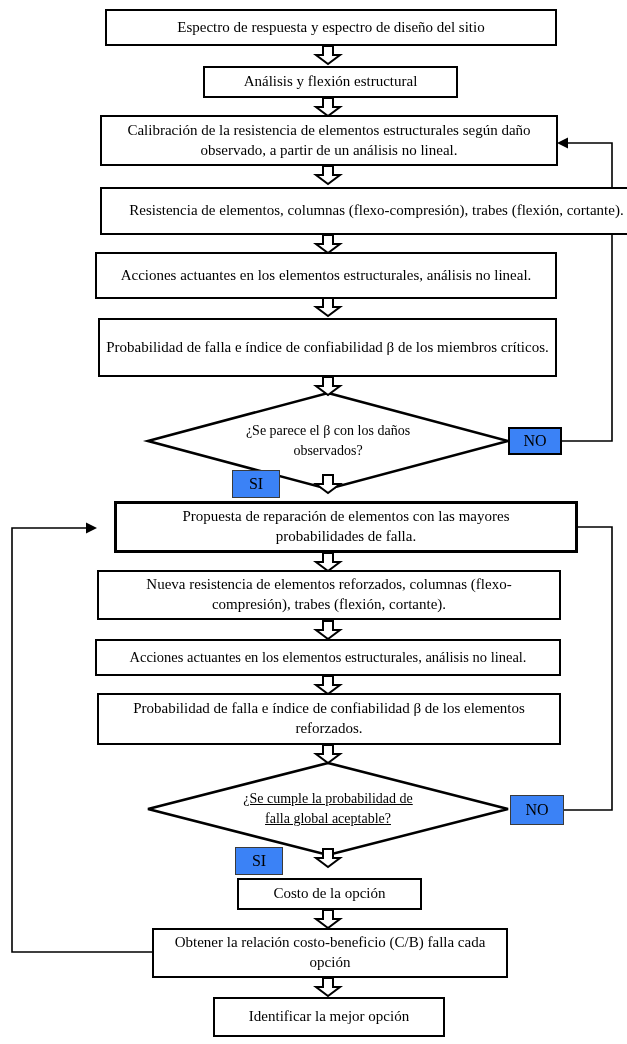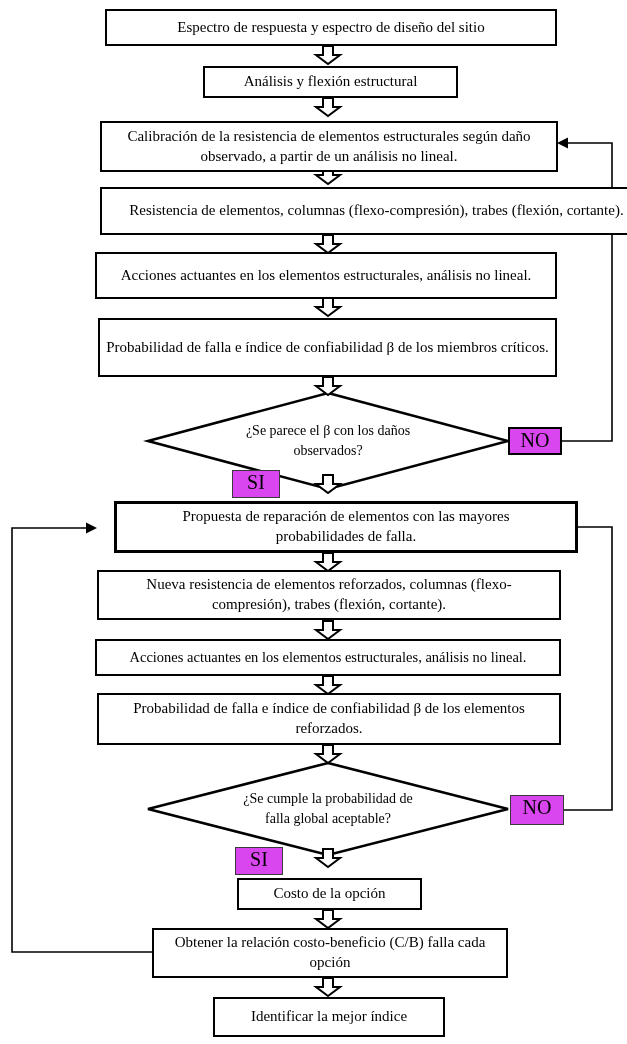--- a/index.html
+++ b/index.html
@@ -22,24 +22,24 @@
     padding:1px 5px;
   }
   .thick{border-width:3px;}
   .pad45{padding:1px 45px;}
   .pad28{padding:1px 28px;}
   .pad18{padding:1px 18px;}
   .pad10{padding:1px 10px;}
   .nowrap{white-space:nowrap;font-size:14.5px;padding:1px 0;}
   .tag{
     position:absolute;
-    background:#d946ef;
+    background:#3b82f6;
     border:1.5px solid #3a3a3a;
-    display:flex;align-items:flex-start;justify-content:center;
-    font-size:20px;
+    display:flex;align-items:center;justify-content:center;
+    font-size:16px;
     box-sizing:border-box;
   }
   .dtext{
     position:absolute;
     display:flex;align-items:center;justify-content:center;
     text-align:center;
     font-size:14px;line-height:1.45;
   }
   .dtext span{display:inline-block;}
   #overlay{position:absolute;left:0;top:0;}
@@ -85,21 +85,21 @@
   </svg>
 
   <div class="box" style="left:105px;top:9px;width:452px;height:37px;">
     <span>Espectro de respuesta y espectro de diseño del sitio</span>
   </div>
 
   <div class="box" style="left:203px;top:66px;width:255px;height:32px;">
     <span>Análisis y flexión estructural</span>
   </div>
 
-  <div class="box" style="left:100px;top:121px;width:458px;height:51px;">
+  <div class="box" style="left:100px;top:115px;width:458px;height:51px;">
     <span>Calibración de la resistencia de elementos estructurales según daño observado, a partir de un análisis no lineal.</span>
   </div>
 
   <div class="box" style="left:100px;top:187px;width:553px;height:48px;">
     <span>Resistencia de elementos, columnas (flexo-compresión), trabes (flexión, cortante).</span>
   </div>
 
   <div class="box pad10" style="left:95px;top:252px;width:462px;height:47px;">
     <span>Acciones actuantes en los elementos estructurales, análisis no lineal.</span>
   </div>
@@ -128,34 +128,34 @@
 
   <div class="box nowrap" style="left:95px;top:639px;width:466px;height:37px;">
     <span>Acciones actuantes en los elementos estructurales, análisis no lineal.</span>
   </div>
 
   <div class="box" style="left:97px;top:693px;width:464px;height:52px;">
     <span>Probabilidad de falla e índice de confiabilidad β de los elementos reforzados.</span>
   </div>
 
   <div class="dtext" style="left:238px;top:782px;width:180px;height:54px;">
-    <span style="max-width:180px;">¿Se cumple la probabilidad de falla global aceptable?</span>
+    <span style="max-width:180px;text-decoration:underline;">¿Se cumple la probabilidad de falla global aceptable?</span>
   </div>
   <div class="tag" style="left:510px;top:795px;width:54px;height:30px;">
     <span>NO</span>
   </div>
   <div class="tag" style="left:235px;top:847px;width:48px;height:28px;">
     <span>SI</span>
   </div>
 
   <div class="box" style="left:237px;top:878px;width:185px;height:32px;">
     <span>Costo de la opción</span>
   </div>
 
   <div class="box pad18" style="left:152px;top:928px;width:356px;height:50px;">
     <span>Obtener la relación costo-beneficio (C/B) falla cada opción</span>
   </div>
 
   <div class="box" style="left:213px;top:997px;width:232px;height:40px;">
-    <span>Identificar la mejor índice</span>
+    <span>Identificar la mejor opción</span>
   </div>
 
 </div>
 
 </body></html>

